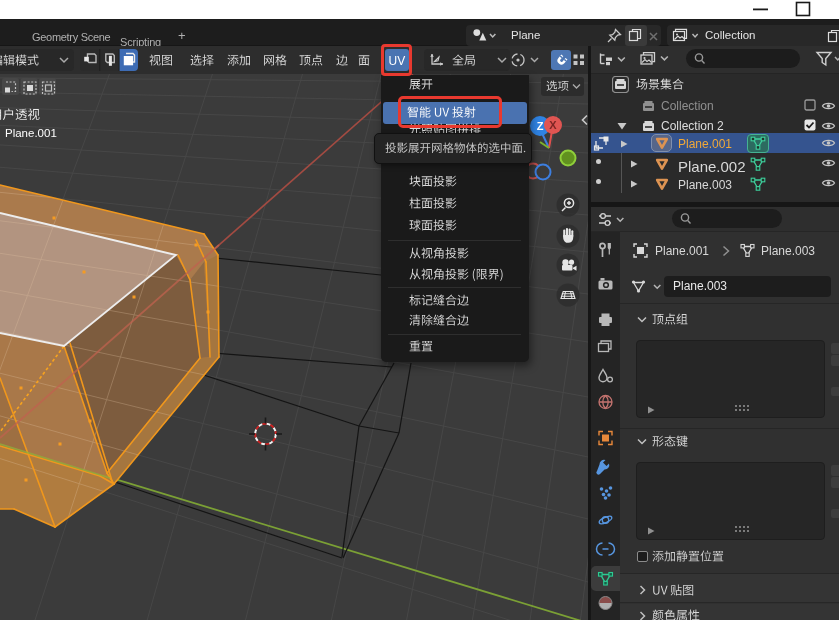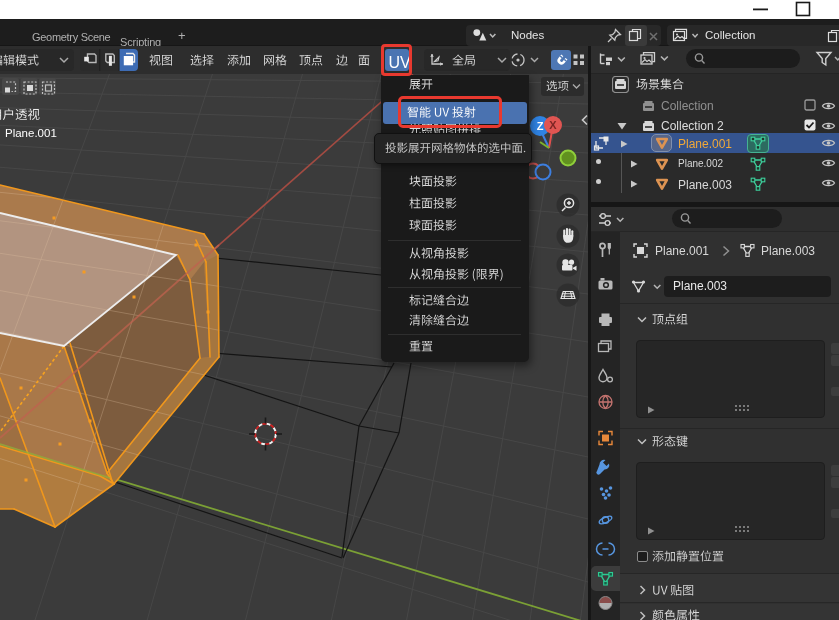--- a/index.html
+++ b/index.html
@@ -11,21 +11,21 @@
 <div style="position:absolute;left:0px;top:19px;width:839px;height:27px;background:#1d1d1d;border-bottom:1px solid #161616"></div>
 <div style="position:absolute;left:32px;top:31px;font-size:11px;color:#b0b0b0;white-space:pre;letter-spacing:-0.3px">Geometry Scene</div>
 <div style="position:absolute;left:120px;top:36px;font-size:11px;color:#b0b0b0;white-space:pre;letter-spacing:-0.2px">Scripting</div>
 <div style="position:absolute;left:178px;top:28px;font-size:13px;color:#b0b0b0;white-space:pre;">+</div>
 <div style="position:absolute;left:466px;top:25px;width:195px;height:21px;background:#282828;border-radius:4px"></div>
 <svg style="position:absolute;left:471px;top:28px" width="26" height="15" viewBox="0 0 26 15">
     <circle cx="5.8" cy="4.6" r="3.4" fill="#ddd"></circle>
     <path d="M8.3 12.5 L11.8 4.8 L15.3 12.5 Z" fill="#ddd"></path>
     <path d="M19 6 l2.7 3 l2.7 -3" fill="none" stroke="#bbb" stroke-width="1.5"></path>
   </svg>
-<div style="position:absolute;left:511px;top:29px;font-size:11.5px;color:#e3e3e3;white-space:pre;">Nodes</div>
+<div style="position:absolute;left:511px;top:29px;font-size:11.5px;color:#e3e3e3;white-space:pre;">Plane</div>
 <svg style="position:absolute;left:606px;top:28px" width="16" height="16" viewBox="0 0 16 16">
     <g fill="none" stroke="#c9c9c9" stroke-width="1.3">
       <path d="M9.5 1.5 l5 5 l-2.7 0.6 l-2.4 2.4 l-0.6 2.7 l-5 -5 l2.7 -0.6 l2.4 -2.4 Z"></path>
       <path d="M5.5 10.5 L2 14"></path>
     </g>
   </svg>
 <div style="position:absolute;left:625px;top:25px;width:22px;height:21px;background:#3a3a3a;border-radius:3px"></div>
 <svg style="position:absolute;left:628px;top:28px" width="16" height="15" viewBox="0 0 16 15">
     <rect x="1.5" y="3.5" width="8" height="9" fill="none" stroke="#ddd" stroke-width="1.2"></rect>
     <path d="M4.5 3.5 v-2 h8 v9 h-3" fill="none" stroke="#ddd" stroke-width="1.2"></path>
@@ -106,21 +106,21 @@
     <g fill="#d8d8d8">
       <path transform="translate(0.0,10.6) scale(0.01200,-0.01200)" d="M82 784C137 732 204 659 236 612L297 660C264 705 195 775 140 825ZM553 825C552 769 551 714 548 661H342V589H543C526 397 476 237 313 140C333 127 356 103 367 85C544 197 600 375 621 589H843C830 308 816 198 791 171C781 160 770 158 751 159C728 159 672 159 613 164C627 142 637 110 639 87C694 85 751 83 781 86C815 89 837 97 858 123C892 164 906 285 920 625C921 635 921 661 921 661H626C629 714 631 769 632 825ZM248 501H42V427H173V116C129 98 78 51 24 -9L80 -82C129 -12 176 52 208 52C230 52 264 16 306 -12C378 -58 463 -69 593 -69C694 -69 879 -63 950 -58C952 -35 964 5 974 26C873 15 720 6 596 6C479 6 391 13 325 56C290 78 267 98 248 110Z"></path>
     </g>
   </svg>
 <svg class="" style="position:absolute;left:358.0px;top:54.0px;overflow:visible" width="12.0" height="13.4" viewBox="0 0 12.0 13.4">
     <g fill="#d8d8d8">
       <path transform="translate(0.0,10.6) scale(0.01200,-0.01200)" d="M389 334H601V221H389ZM389 395V506H601V395ZM389 160H601V43H389ZM58 774V702H444C437 661 426 614 416 576H104V-80H176V-27H820V-80H896V576H493L532 702H945V774ZM176 43V506H320V43ZM820 43H670V506H820Z"></path>
     </g>
   </svg>
 <div style="position:absolute;left:385px;top:49px;width:23.5px;height:22px;background:#4a74b2;border-radius:3px"></div>
-<div style="position:absolute;left:388.5px;top:53.5px;font-size:16px;color:#fff;white-space:pre;">UV</div>
+<div style="position:absolute;left:388.5px;top:53.5px;font-size:12px;color:#fff;white-space:pre;">UV</div>
 <div style="position:absolute;left:424px;top:49px;width:86px;height:22px;background:#282828;border-radius:4px"></div>
 <svg style="position:absolute;left:429px;top:52px" width="17" height="16" viewBox="0 0 17 16">
     <path d="M3 2 v10 h11" fill="none" stroke="#ccc" stroke-width="1.3"></path>
     <path d="M3 2 l-1.8 2.8 h3.6 Z M14 12 l-2.8 -1.8 v3.6 Z" fill="#ccc"></path>
     <path d="M5.5 9.5 L10 5 l-1 3.8 z" fill="none" stroke="#ccc" stroke-width="1.1"></path>
   </svg>
 <svg class="" style="position:absolute;left:452.0px;top:54.0px;overflow:visible" width="24.0" height="13.4" viewBox="0 0 24.0 13.4">
     <g fill="#d8d8d8">
       <path transform="translate(0.0,10.6) scale(0.01200,-0.01200)" d="M493 851C392 692 209 545 26 462C45 446 67 421 78 401C118 421 158 444 197 469V404H461V248H203V181H461V16H76V-52H929V16H539V181H809V248H539V404H809V470C847 444 885 420 925 397C936 419 958 445 977 460C814 546 666 650 542 794L559 820ZM200 471C313 544 418 637 500 739C595 630 696 546 807 471Z"></path>
       <path transform="translate(12.0,10.6) scale(0.01200,-0.01200)" d="M153 788V549C153 386 141 156 28 -6C44 -15 76 -40 88 -54C173 68 207 231 220 377H836C825 121 813 25 791 2C782 -9 772 -11 754 -11C735 -11 686 -10 633 -6C645 -26 653 -55 654 -76C708 -80 760 -80 788 -77C819 -74 838 -67 857 -45C887 -9 899 103 912 409C913 420 913 444 913 444H225L227 530H843V788ZM227 723H768V595H227ZM308 298V-19H378V39H690V298ZM378 236H620V101H378Z"></path>
@@ -598,21 +598,21 @@
     <circle cx="7.5" cy="6" r="1.8" fill="#c4c4c4"></circle>
   </svg>
 <div style="position:absolute;left:596px;top:159px;width:5px;height:5px;border-radius:3px;background:#cfcfcf"></div>
 <div style="position:absolute;left:621px;top:153px;width:1px;height:40px;background:#555"></div>
 <svg style="position:absolute;left:629px;top:159px" width="10" height="10" viewBox="0 0 10 10">
     <path d="M2 1.5 L8.5 5 L2 8.5 Z" fill="#c8c8c8"></path>
   </svg>
 <svg style="position:absolute;left:653.5px;top:156px" width="16" height="16" viewBox="0 0 16 16">
     <path d="M3.2 4 h9.6 l-4.8 8.6 Z" fill="none" stroke="#dd9352" stroke-width="2.6" stroke-linejoin="round"></path>
   </svg>
-<div style="position:absolute;left:678px;top:158px;font-size:10px;color:#d8d8d8;white-space:pre;">Plane.002</div>
+<div style="position:absolute;left:678px;top:158px;font-size:15px;color:#d8d8d8;white-space:pre;">Plane.002</div>
 <svg style="position:absolute;left:750px;top:156px" width="16" height="16" viewBox="0 0 16 16">
     <path d="M3 4 h10 l-5 8.5 Z" fill="none" stroke="#3ecf9c" stroke-width="1.3"></path>
     <rect x="1.2" y="2.2" width="3.6" height="3.6" fill="#20342c" stroke="#3ecf9c" stroke-width="1.1"></rect>
     <rect x="11.2" y="2.2" width="3.6" height="3.6" fill="#20342c" stroke="#3ecf9c" stroke-width="1.1"></rect>
     <rect x="6.2" y="10.6" width="3.6" height="3.6" fill="#20342c" stroke="#3ecf9c" stroke-width="1.1"></rect>
   </svg>
 <svg style="position:absolute;left:821px;top:157px" width="15" height="12" viewBox="0 0 15 12">
     <path d="M1.5 6 C3.5 2.6 11.5 2.6 13.5 6 C11.5 9.4 3.5 9.4 1.5 6 Z" fill="none" stroke="#c4c4c4" stroke-width="1.3"></path>
     <circle cx="7.5" cy="6" r="1.8" fill="#c4c4c4"></circle>
   </svg>

